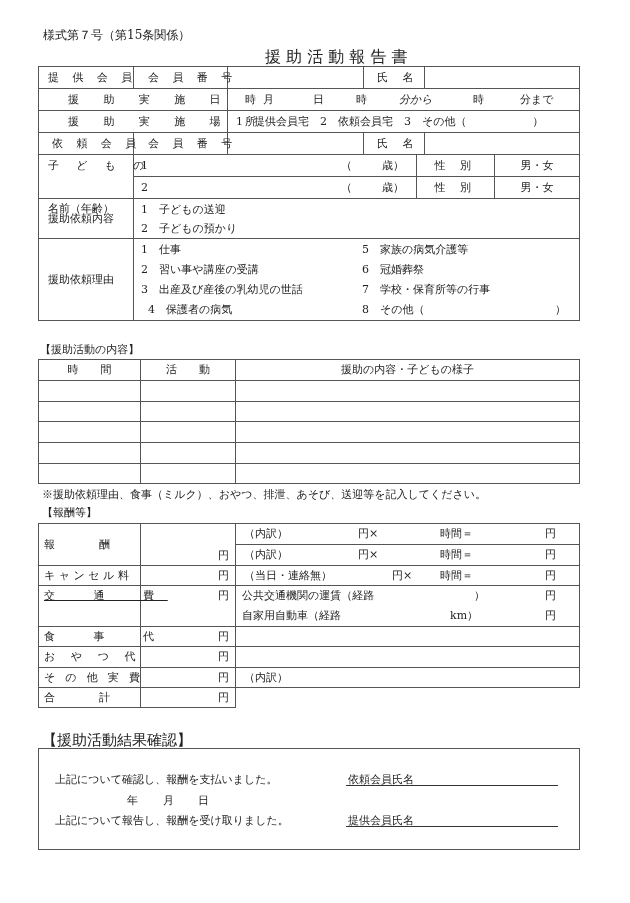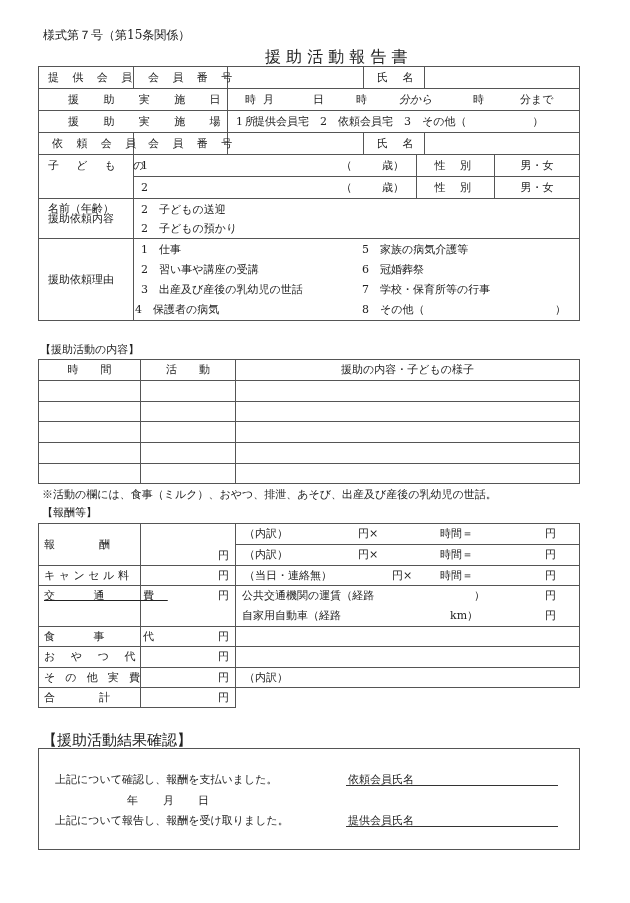--- a/index.html
+++ b/index.html
@@ -83,28 +83,28 @@
   <div>
     <div class="cell" style="left:134px;top:177px;width:282px;height:21px;"></div>
     <div class="cell" style="left:141px;top:176px;height:22px;">2</div>
     <div class="cell" style="left:341px;top:176px;height:22px;">（</div>
     <div class="cell" style="left:382px;top:176px;height:22px;">歳）</div>
     <div class="cell" style="left:417px;top:176px;width:77px;height:22px;justify-content:center;letter-spacing:0.5em;">性 別</div>
     <div class="cell" style="left:495px;top:176px;width:84px;height:22px;justify-content:center;">男・女</div>
   </div>
 
   <div class="cell" style="left:48px;top:198px;height:40px;">援助依頼内容</div>
-  <div class="cell" style="left:141px;top:199px;height:20px;">2　子どもの送迎</div>
+  <div class="cell" style="left:141px;top:199px;height:20px;">1　子どもの送迎</div>
   <div class="cell" style="left:141px;top:218px;height:20px;">2　子どもの預かり</div>
 
   <div class="cell" style="left:48px;top:238px;height:82px;">援助依頼理由</div>
   <div class="cell" style="left:141px;top:239px;height:20px;">1　仕事</div>
   <div class="cell" style="left:141px;top:259px;height:20px;">2　習い事や講座の受講</div>
   <div class="cell" style="left:141px;top:279px;height:20px;">3　出産及び産後の乳幼児の世話</div>
-  <div class="cell" style="left:135px;top:299px;height:20px;">4　保護者の病気</div>
+  <div class="cell" style="left:148px;top:299px;height:20px;">4　保護者の病気</div>
   <div class="cell" style="left:362px;top:239px;height:20px;">5　家族の病気介護等</div>
   <div class="cell" style="left:362px;top:259px;height:20px;">6　冠婚葬祭</div>
   <div class="cell" style="left:362px;top:279px;height:20px;">7　学校・保育所等の行事</div>
   <div class="cell" style="left:362px;top:299px;height:20px;">8　その他（</div>
   <div class="cell" style="left:555px;top:299px;height:20px;">）</div>
 </div>
 
 <div class="abs" style="left:40px;top:342px;font-size:11px;">【援助活動の内容】</div>
 <div>
   <div class="box" style="left:38px;top:359px;width:542px;height:125px;"></div>
@@ -139,21 +139,21 @@
     <div class="cell" style="left:39px;top:443px;width:101px;height:20px;"></div>
     <div class="cell" style="left:141px;top:443px;width:94px;height:20px;"></div>
     <div class="cell" style="left:236px;top:443px;width:343px;height:20px;"></div>
   </div>
   <div>
     <div class="cell" style="left:39px;top:464px;width:101px;height:19px;"></div>
     <div class="cell" style="left:141px;top:464px;width:94px;height:19px;"></div>
     <div class="cell" style="left:236px;top:464px;width:343px;height:19px;"></div>
   </div>
 </div>
-<div class="abs" style="left:42px;top:487px;font-size:11px;">※活動の欄には、食事（ミルク）、おやつ、排泄、あそび、出産及び産後の乳幼児の世話。</div>
+<div class="abs" style="left:42px;top:487px;font-size:11px;">※援助依頼理由、食事（ミルク）、おやつ、排泄、あそび、送迎等を記入してください。</div>
 
 <div class="abs" style="left:42px;top:505px;font-size:11px;">【報酬等】</div>
 <div>
 
   <div class="box" style="left:38px;top:523px;width:542px;height:144px;border-bottom:none;"></div>
   <div class="hl" style="left:38px;top:667px;width:542px;"></div>
   <div class="vl" style="left:579px;top:667px;height:20px;"></div>
   <div class="hl" style="left:38px;top:687px;width:542px;"></div>
   <div class="vl" style="left:38px;top:667px;height:41px;"></div>
   <div class="hl" style="left:38px;top:707px;width:198px;"></div>

